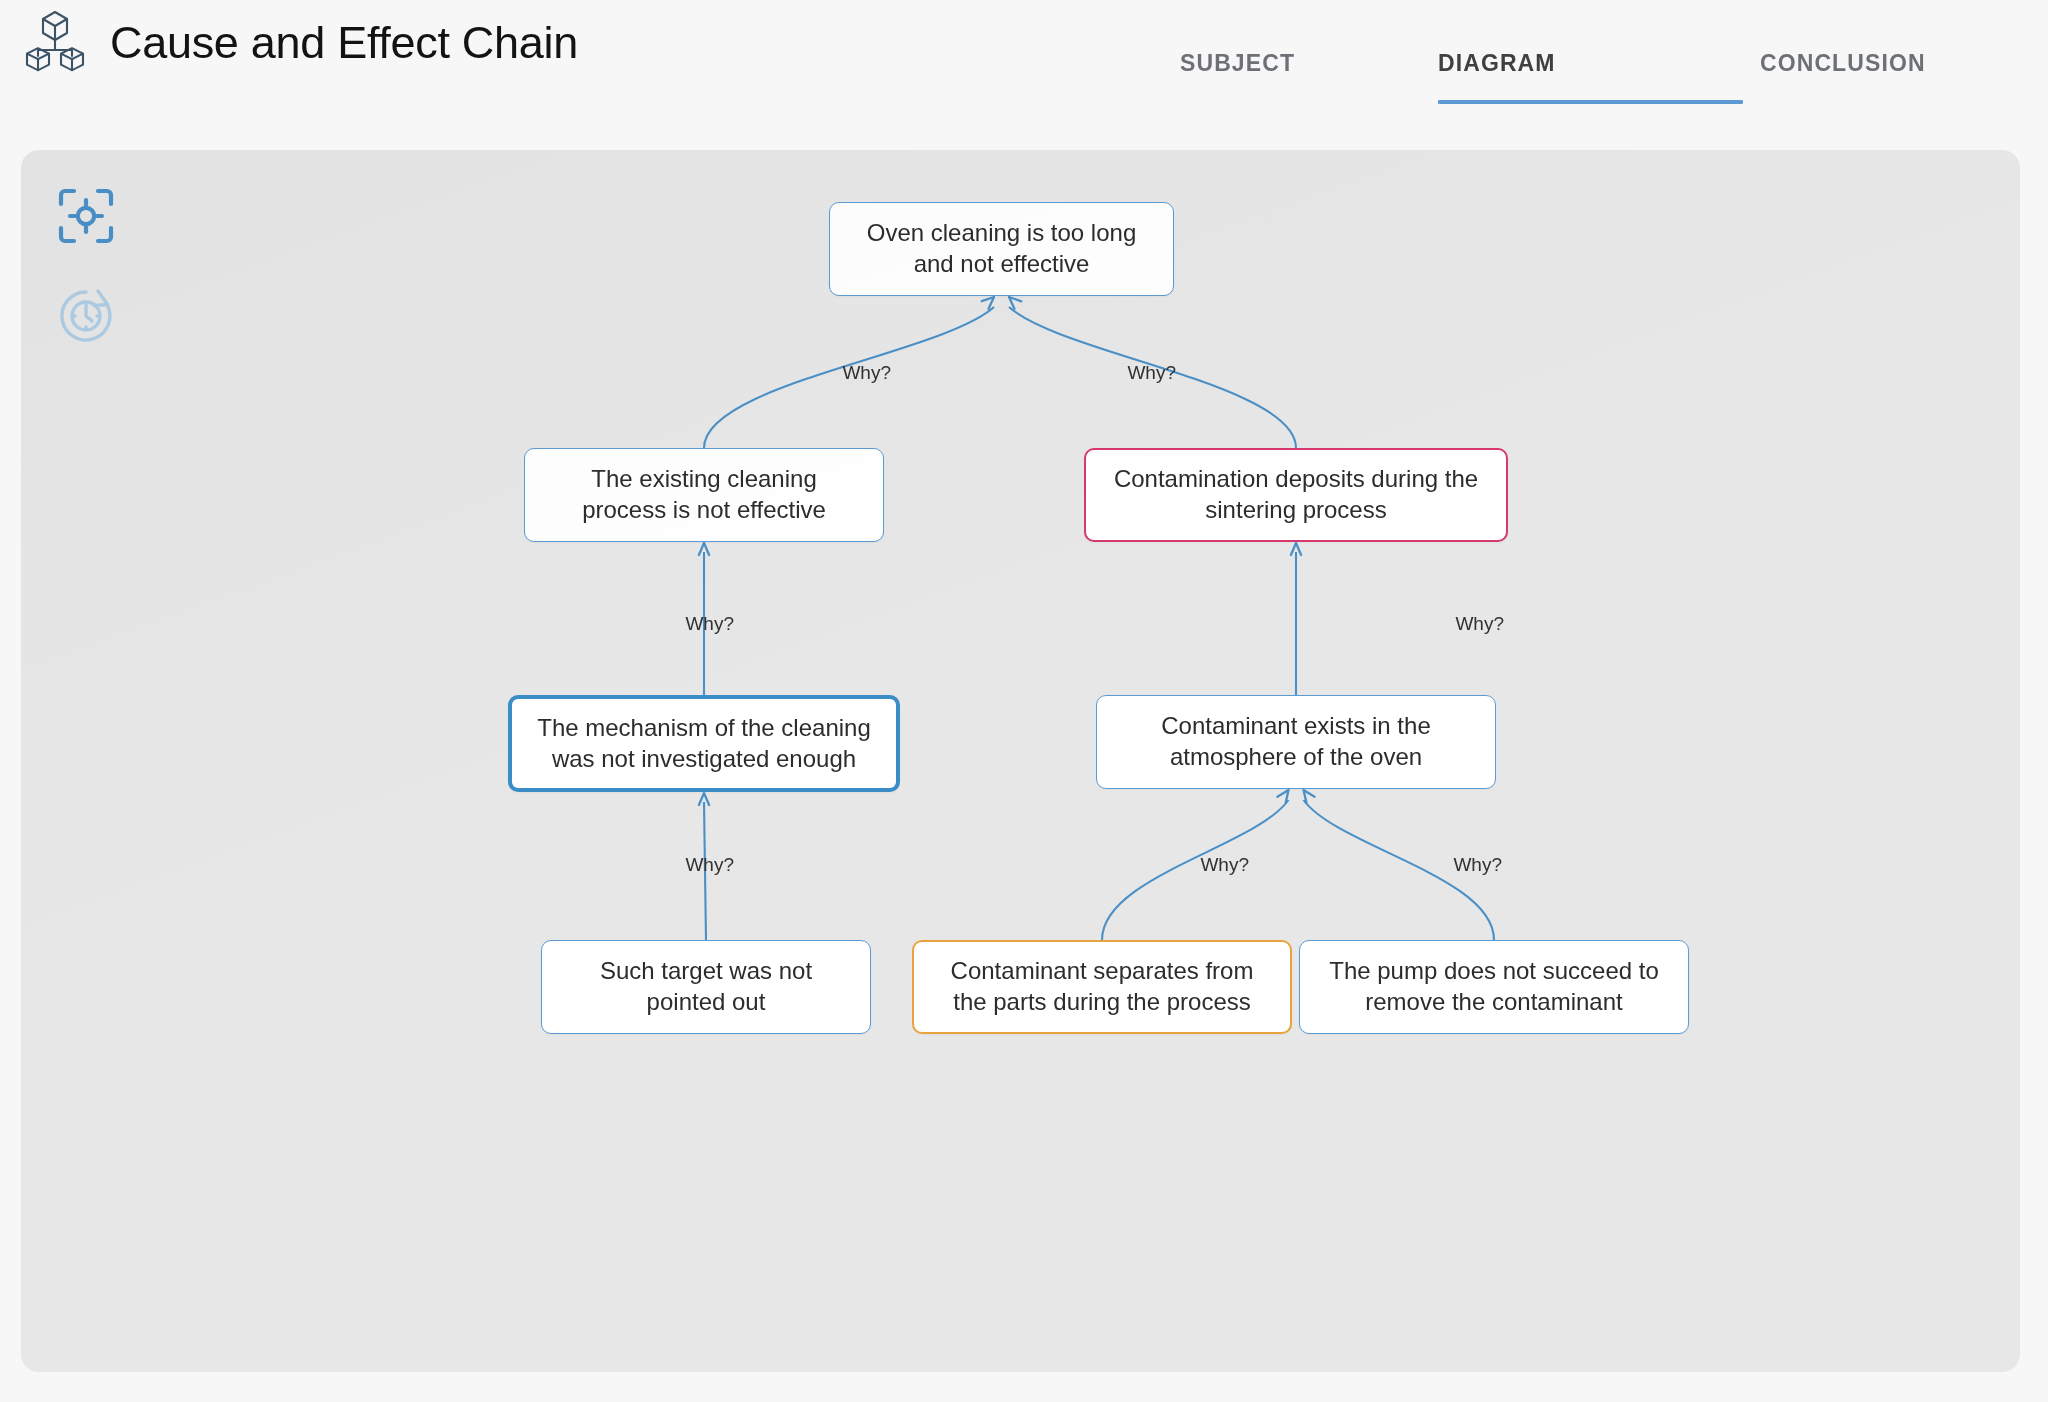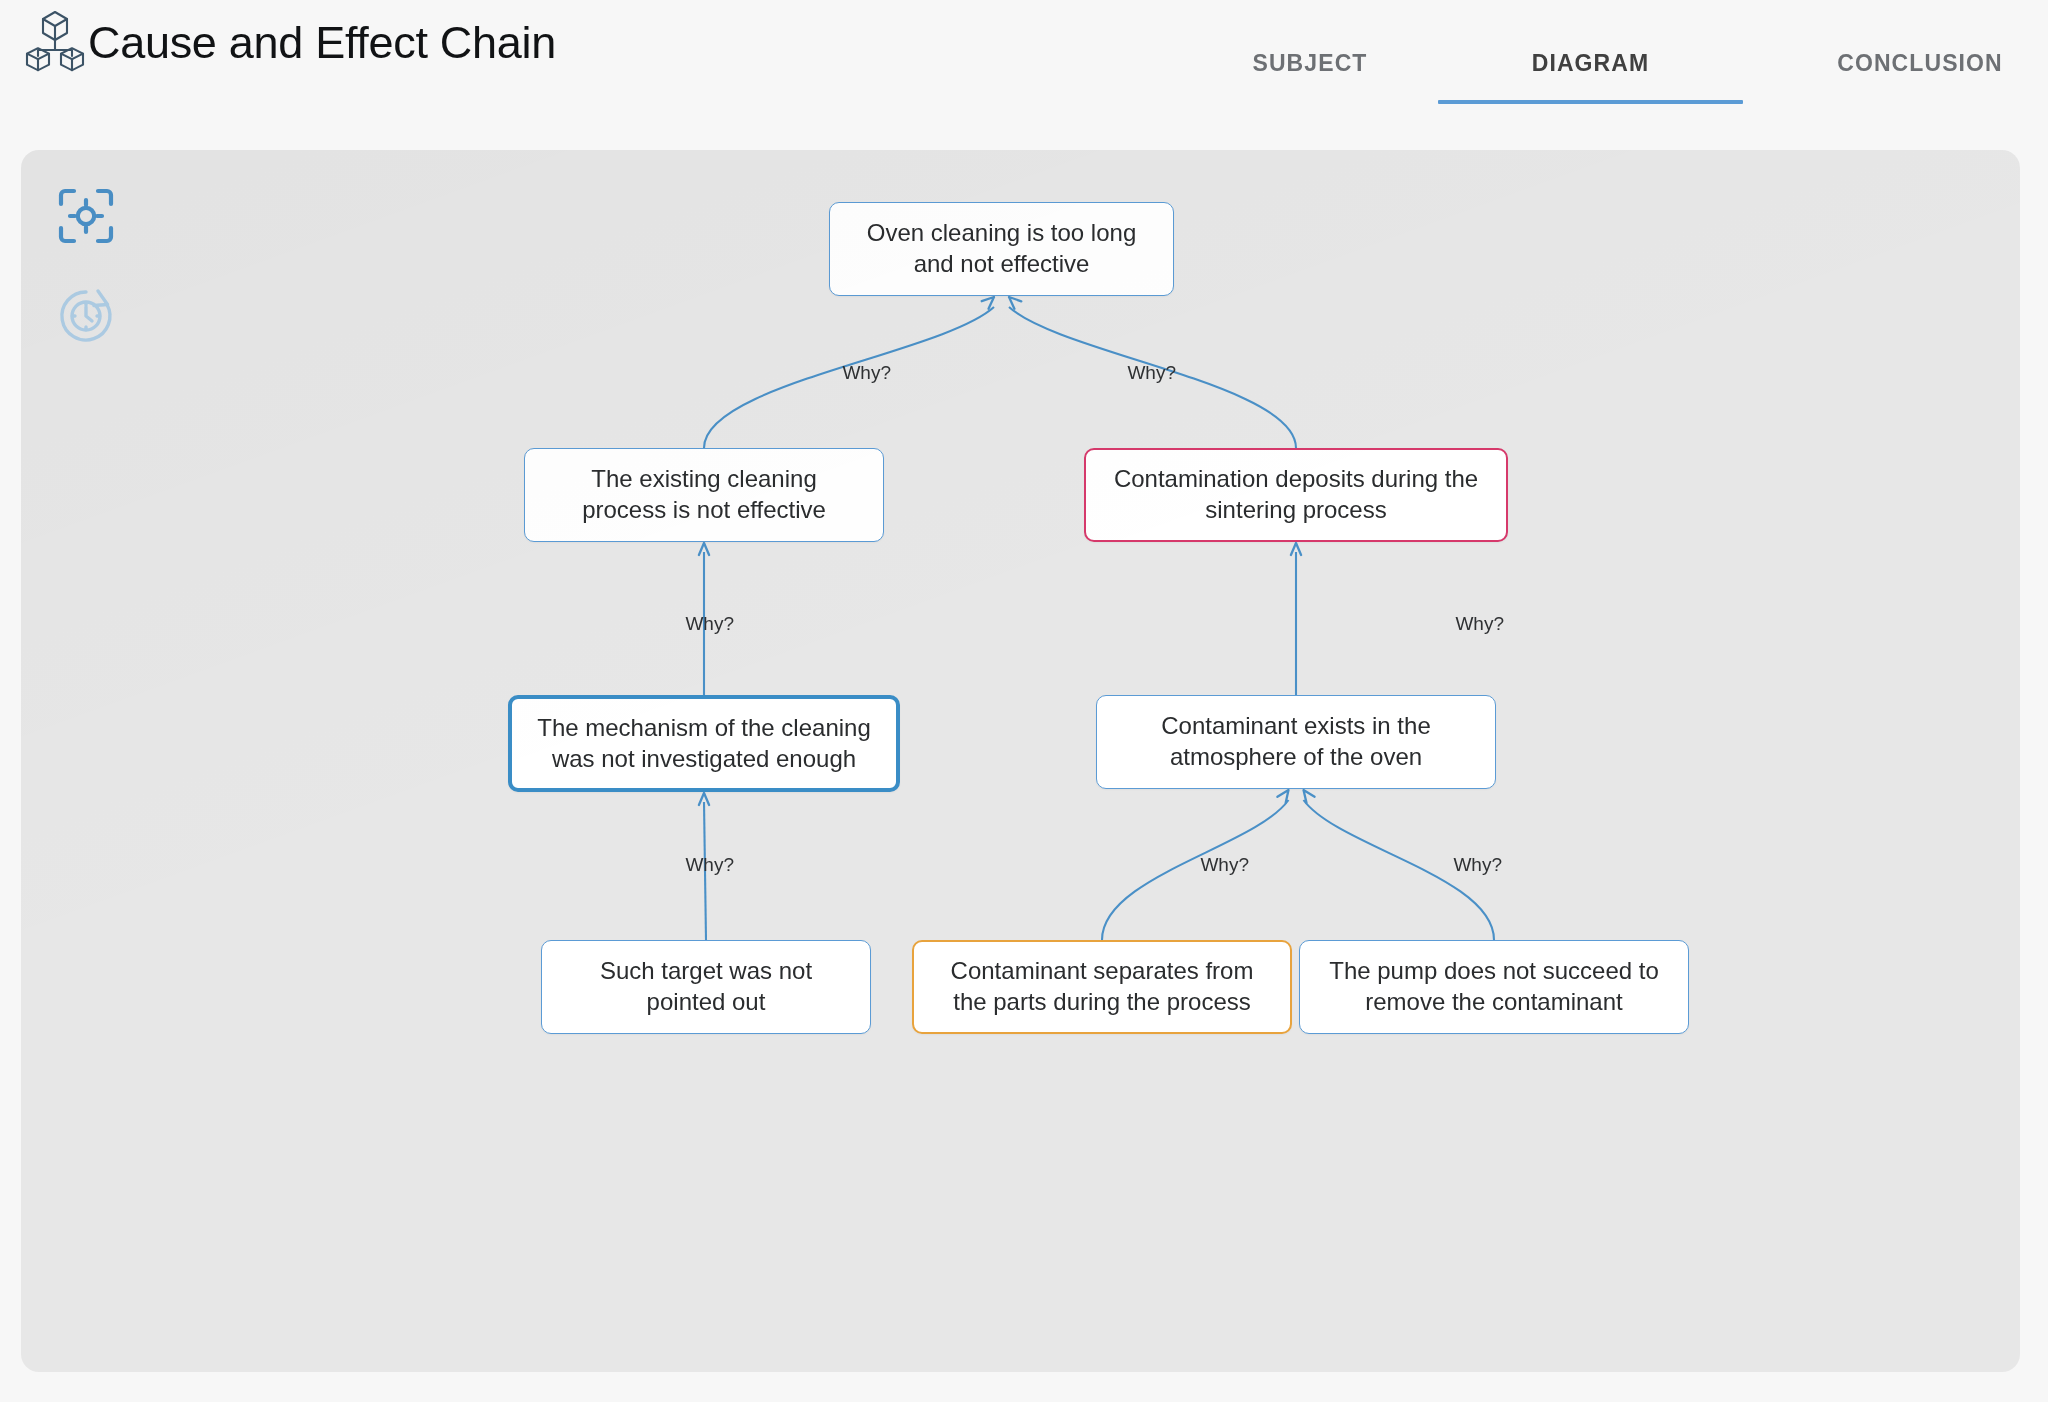--- a/index.html
+++ b/index.html
@@ -13,38 +13,38 @@
 
   
   #header {
     position: absolute; left: 0; top: 0;
     width: 2048px; height: 122px;
     background: #f7f7f7;
     display: flex; align-items: flex-start;
   }
   #brand {
     position: absolute; left: 22px; top: 8px;
-    display: flex; align-items: center; 
+    display: flex; align-items: center; gap: 22px;
   }
   #brand-icon { width: 66px; height: 72px; display: block; }
   #app-title {
     font-size: 45px; font-weight: 400; color: #111315;
     letter-spacing: -0.3px; white-space: nowrap; line-height: 1;
     padding-bottom: 4px;
   }
 
   #tabs {
     position: absolute; left: 1180px; top: 26px;
     width: 820px; height: 92px;
     display: flex; align-items: flex-start;
   }
   .tab {
     position: absolute; top: 0;
     height: 78px;
-    display: flex; align-items: flex-start; justify-content: center;
+    display: flex; align-items: flex-start; justify-content: flex-start;
     font-size: 23px; font-weight: 700; letter-spacing: 1.1px;
     color: #6d7074; cursor: pointer; user-select: none;
     padding-top: 24px;
   }
   .tab.active { color: #404040; }
   .tab .tab-underline {
     position: absolute; left: 0; bottom: 0;
     width: 100%; height: 4px; background: transparent; border-radius: 1px;
   }
   .tab.active .tab-underline { background: #5b9bd5; }

